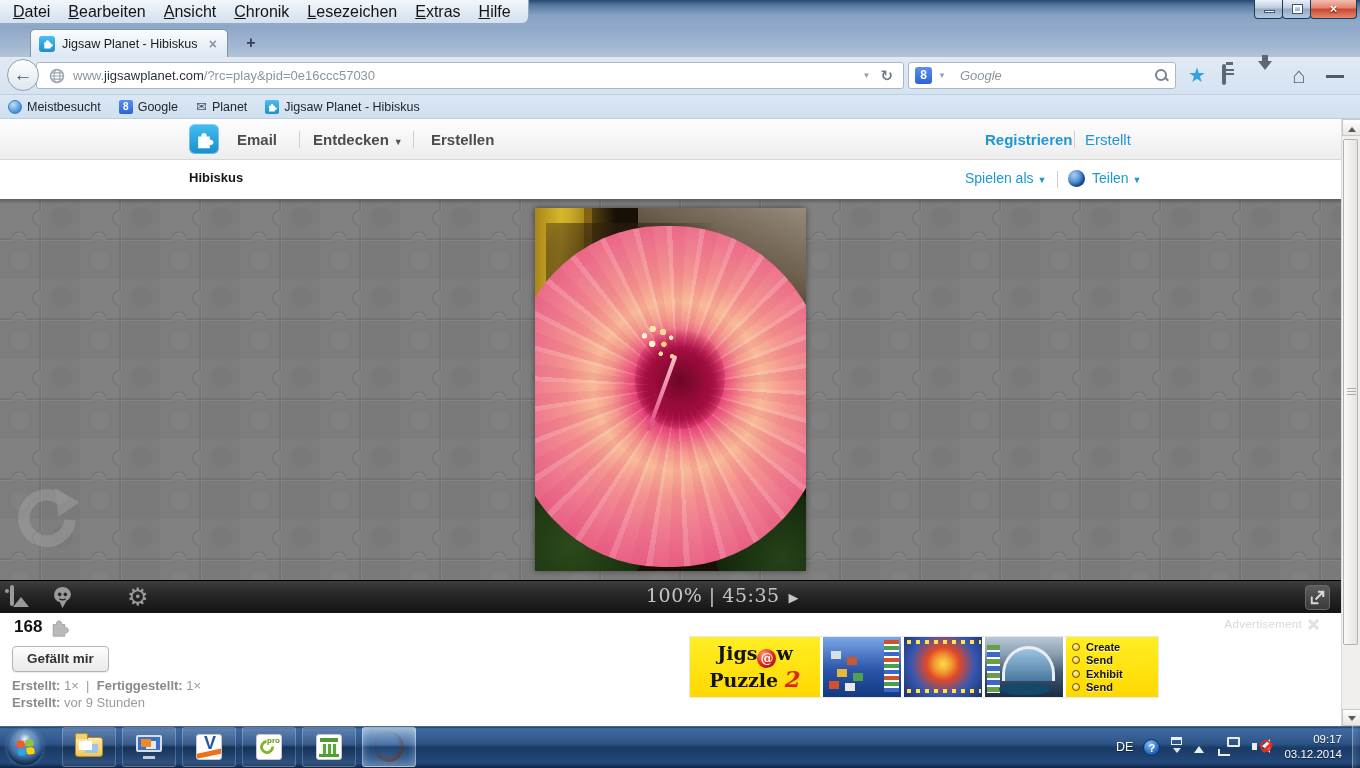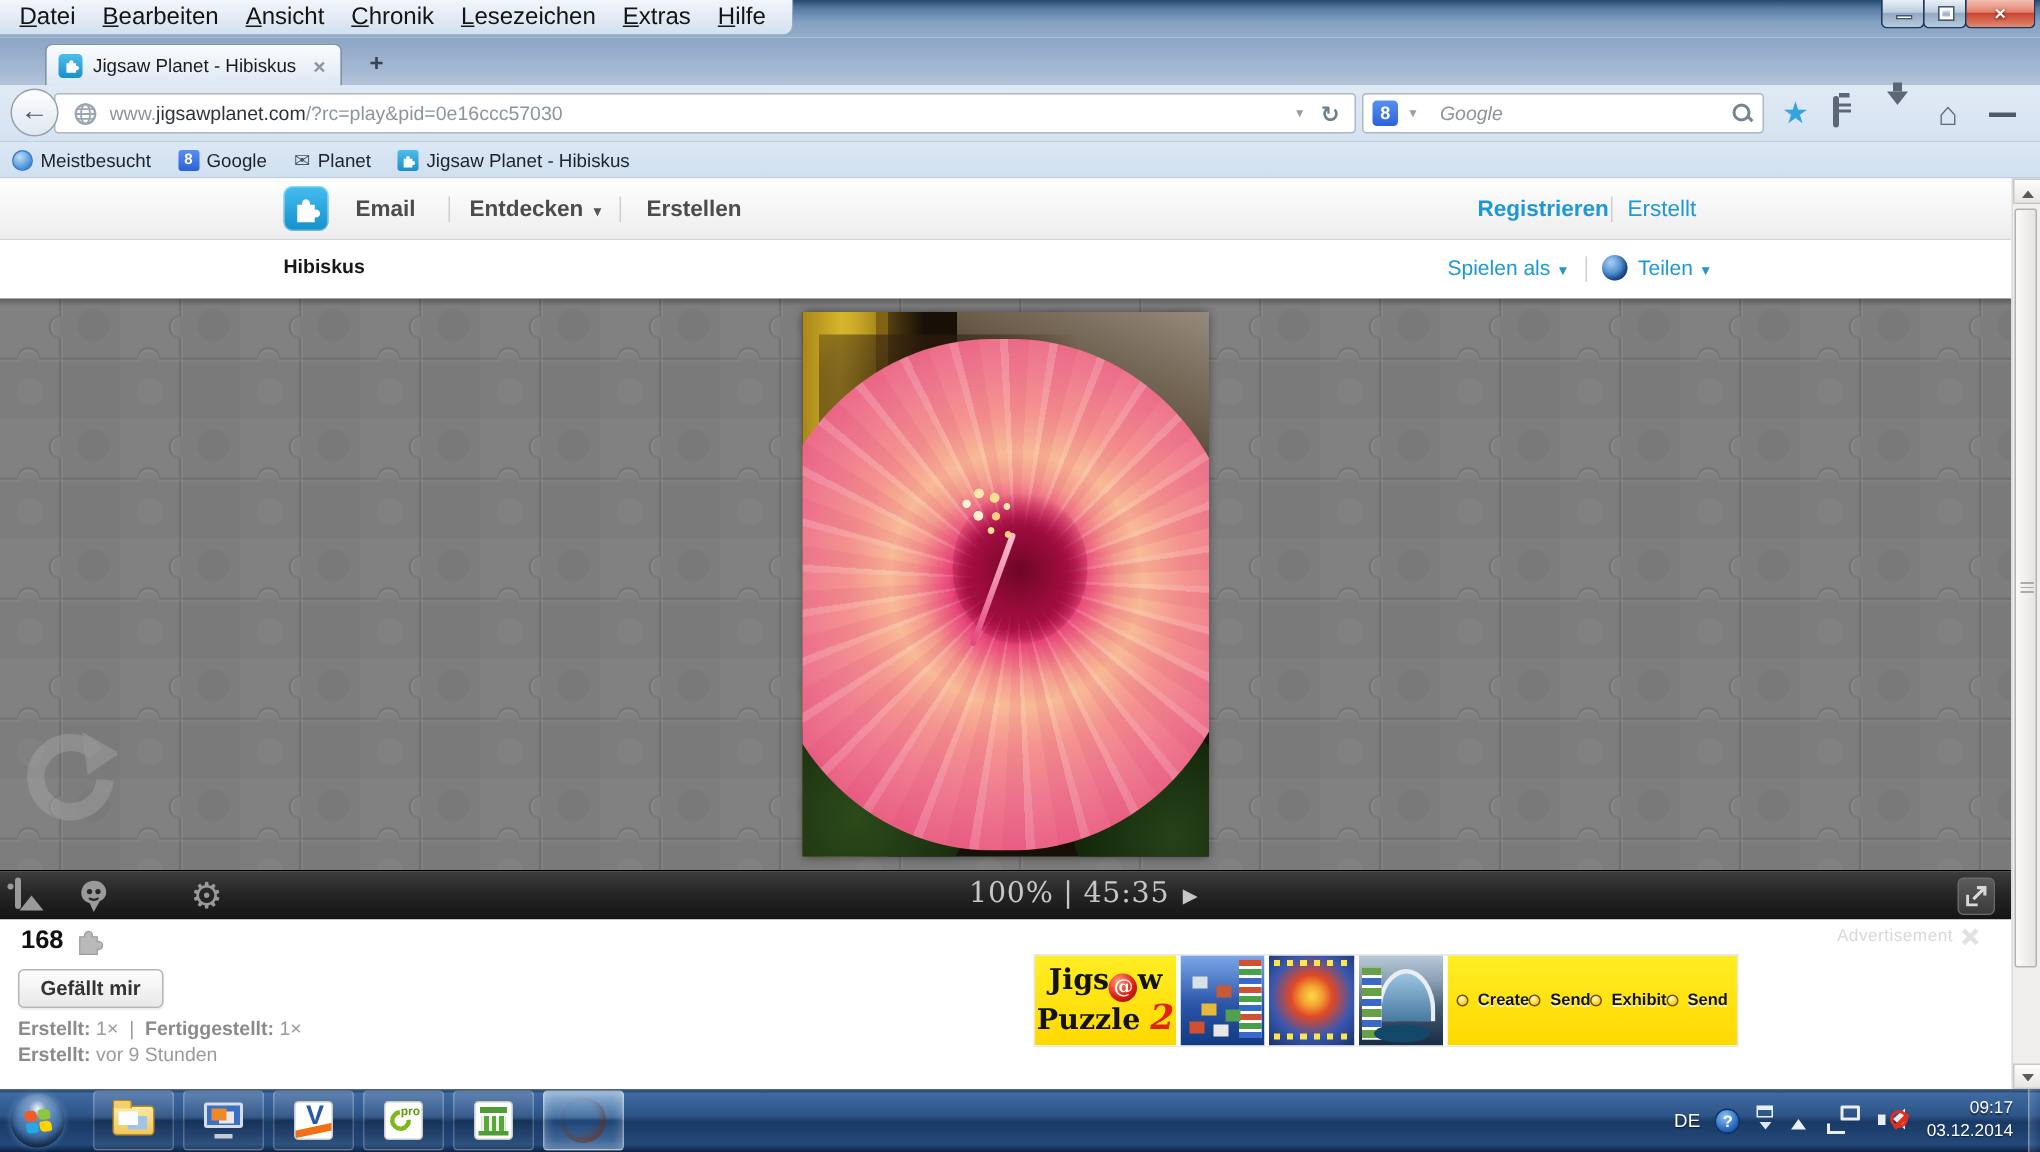--- a/index.html
+++ b/index.html
@@ -182,21 +182,21 @@
   .t2 .letters,.t2 .letters2{position:absolute;left:3px;width:74px;height:4px;
     background:repeating-linear-gradient(90deg,#ffe44a 0 4px,rgba(0,0,0,0) 4px 9px);}
   .t2 .letters{top:3px;} .t2 .letters2{bottom:4px;}
   .t3{background:linear-gradient(180deg,#b8c8d8 0%,#8aa0b4 28%,#405870 60%,#182c44 100%);}
   .t3 .arch{position:absolute;left:22%;top:15%;width:68%;height:58%;border:3px solid #e8eef4;border-bottom:none;
     border-radius:100% 100% 0 0/160% 160% 0 0;background:linear-gradient(180deg,#9cc4e0 0%,#4878a0 100%);}
   .t3 .list{position:absolute;left:2px;top:8px;width:13px;height:48px;background:rgba(255,255,255,.92);
     background-image:repeating-linear-gradient(180deg,#68a048 0 5px,#fff 5px 7px,#3868c8 7px 12px,#fff 12px 14px);}
   .t3 .floor{position:absolute;left:18%;bottom:2px;width:66%;height:12px;border-radius:50%;background:#14486a;}
   .ad-menu{flex:1;border-left:3px solid #fff;background:linear-gradient(180deg,#ffee24 0%,#ffd800 100%);
-    display:flex;flex-direction:row;justify-content:space-evenly;padding:3px 6px;}
+    display:flex;flex-direction:column;justify-content:space-evenly;padding:3px 6px;}
   .ad-row{display:flex;align-items:center;}
   .ad-bullet{width:8px;height:8px;border-radius:50%;border:1px solid #6b4d00;margin-right:6px;
     background:radial-gradient(circle at 35% 30%,#fffbe0,#ffcf00 70%,#d8a000);}
   .ad-item{font-size:11px;font-weight:bold;color:#141414;text-shadow:0 1px 0 rgba(255,255,255,.75);}
 
   
   .scrollbar{left:1341px;top:119px;width:19px;height:607px;background:#f0efed;border-left:1px solid #dcdbd8;}
   .sb-btn{left:0;width:19px;height:17px;background:linear-gradient(180deg,#fdfdfd,#e8e6e2);border:1px solid #c9c8c4;}
   .sb-up{top:0;} .sb-down{bottom:0;top:auto;}
   .tri-up{width:0;height:0;border:4px solid transparent;border-bottom:5px solid #5a5a5a;margin:3px auto 0;}

